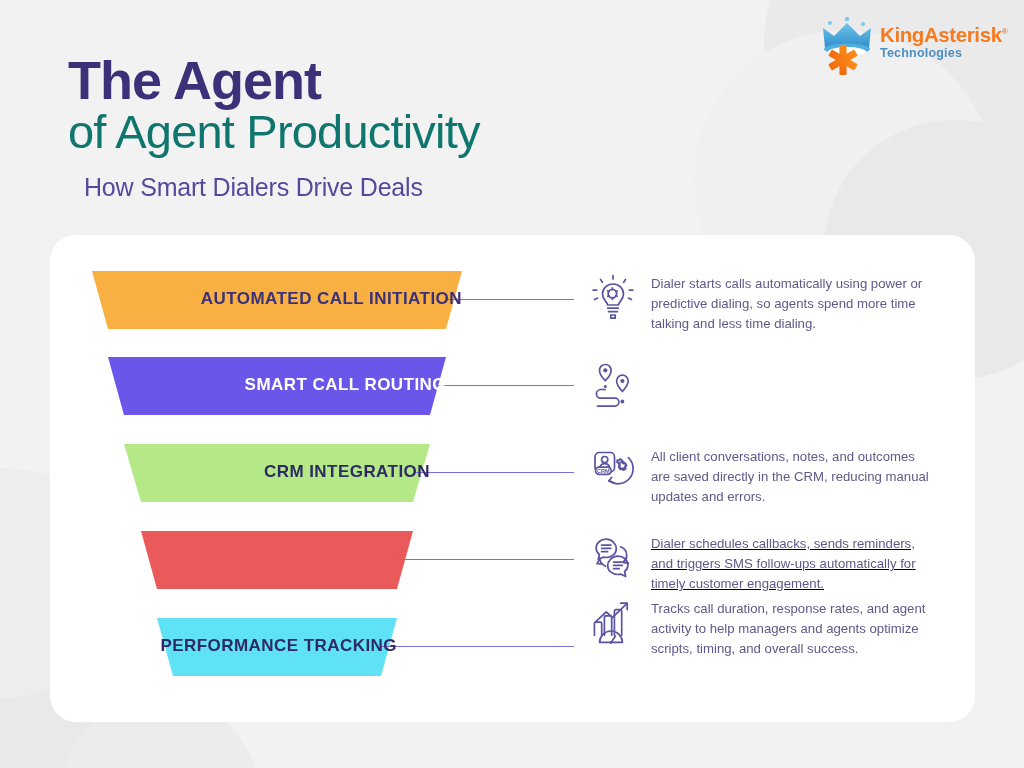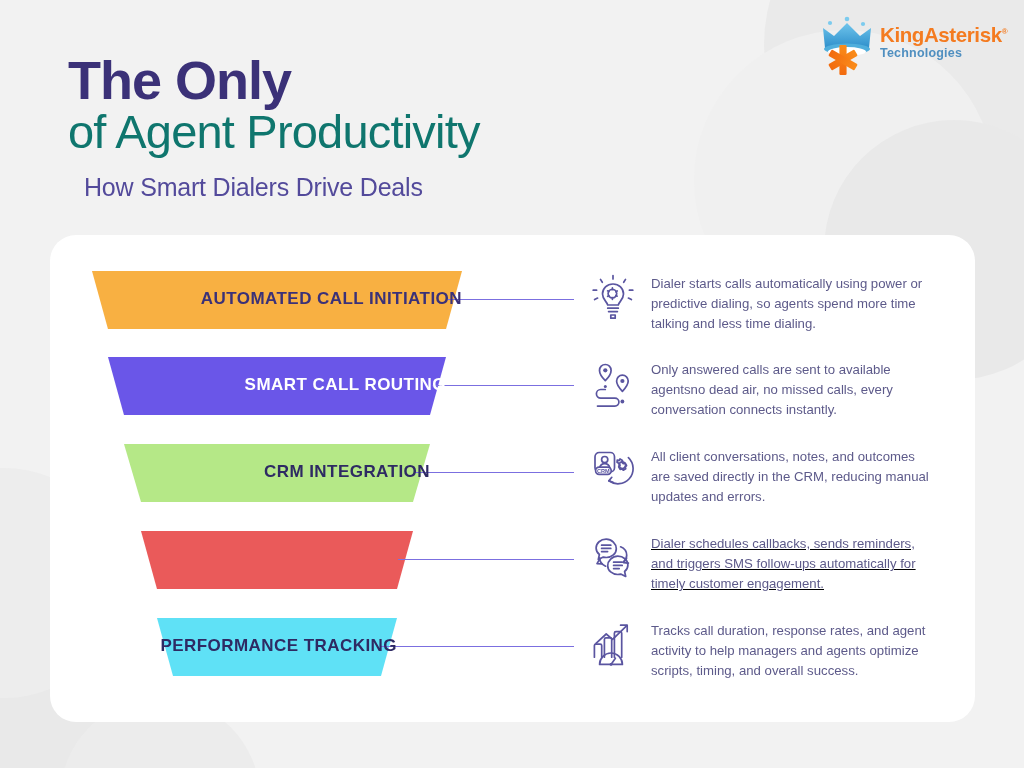--- a/index.html
+++ b/index.html
@@ -163,21 +163,21 @@
       </g>
     </svg>
   </div>
   <div class="logo-text">
     <div class="logo-name"><span>KingAsterisk</span><span class="logo-reg">®</span></div>
     <div class="logo-sub">Technologies</div>
   </div>
 </div>
 
 <div class="headline">
-  <div class="h-line1">The Only</div>
+  <div class="h-line1">The Agent</div>
   <div class="h-line2">of Agent Productivity</div>
   <div class="h-line3">How Smart Dialers Drive Deals</div>
 </div>
 
 <div class="card">
   <div class="rows" id="rows">
       <div class="row">
         <div class="funnel-wrap" style="left: 42px; top: 36px; width: 370px;">
     <div class="funnel">
       <div class="funnel-shape" style="background:#F8B042;clip-path:polygon(0 0, 100% 0, 95.68% 100%, 4.32% 100%);-webkit-clip-path:polygon(0 0, 100% 0, 95.68% 100%, 4.32% 100%);"></div>
@@ -211,21 +211,20 @@
         <g fill="none" stroke="#5a55a0" stroke-width="1.7" stroke-linecap="round" stroke-linejoin="round">
           <path d="M15.3 5.5c-3.2 0-5.8 2.6-5.8 5.9 0 4.3 5.8 10.3 5.8 10.3s5.8-6 5.8-10.3c0-3.3-2.6-5.9-5.8-5.9z"></path>
           <circle cx="15.3" cy="11.3" r="2.1" fill="#5a55a0" stroke="none"></circle>
           <path d="M32.4 16.2c-3.2 0-5.8 2.6-5.8 5.9 0 4.3 5.8 10.3 5.8 10.3s5.8-6 5.8-10.3c0-3.3-2.6-5.9-5.8-5.9z"></path>
           <circle cx="32.4" cy="22" r="2.1" fill="#5a55a0" stroke="none"></circle>
           <circle cx="15.3" cy="27.5" r="1.5" fill="#5a55a0" stroke="none"></circle>
           <circle cx="32.4" cy="42.5" r="1.9" fill="#5a55a0" stroke="none"></circle>
           <path d="M15.3 30.5h-4.6a4.3 4.3 0 0 0 0 8.6h14.2a4 4 0 0 1 0 8H7.5"></path>
         </g>
       </svg></div>
-    <div class="desc-text">Only answered calls are sent to available agentsno dead air, no missed calls, every conversation connects instantly.</div>
         </div>
       </div>
       <div class="row">
         <div class="funnel-wrap" style="left: 74px; top: 209px; width: 306px;">
     <div class="funnel">
       <div class="funnel-shape" style="background:#B5E887;clip-path:polygon(0 0, 100% 0, 94.44% 100%, 5.56% 100%);-webkit-clip-path:polygon(0 0, 100% 0, 94.44% 100%, 5.56% 100%);"></div>
       <div class="funnel-label" style="color:#2E2A63">CRM INTEGRATION</div>
     </div>
         </div>
         <div class="connector" style="left: 364px; width: 160px; top: 237px; background: rgb(123, 111, 224);"></div>
@@ -270,21 +269,21 @@
         </div>
       </div>
       <div class="row">
         <div class="funnel-wrap" style="left: 107px; top: 383px; width: 240px;">
     <div class="funnel">
       <div class="funnel-shape" style="background:#5FE1F6;clip-path:polygon(0 0, 100% 0, 93.33% 100%, 6.67% 100%);-webkit-clip-path:polygon(0 0, 100% 0, 93.33% 100%, 6.67% 100%);"></div>
       <div class="funnel-label" style="color:#2E2A63">PERFORMANCE TRACKING</div>
     </div>
         </div>
         <div class="connector" style="left: 330px; width: 194px; top: 411px; background: rgb(123, 111, 224);"></div>
-        <div class="desc" style="left: 540px; top: 385px; justify-content: space-between;">
+        <div class="desc" style="left: 540px; top: 363px; justify-content: space-between;">
     <div class="desc-icon"><svg viewBox="0 0 46 50" width="46" height="50">
         <g fill="none" stroke="#5a55a0" stroke-width="1.7" stroke-linecap="round" stroke-linejoin="round">
           <path d="M4.4 37.2V25.6c0-.8.7-1.5 1.5-1.5h4.3c.8 0 1.5.7 1.5 1.5v11.6"></path>
           <path d="M14.4 37.2V19.4c0-.8.7-1.5 1.5-1.5h4.3c.8 0 1.5.7 1.5 1.5v17.8"></path>
           <path d="M24.4 37.2V13.2c0-.8.7-1.5 1.5-1.5h4.3c.8 0 1.5.7 1.5 1.5v24"></path>
           <path d="M6 23.4L16.2 14l6.4 5.4L36.8 5.6"></path>
           <path d="M30.6 5.2h6.6v6.4"></path>
           <path d="M9.6 44.4a11.4 11.4 0 0 1 22.8 0z"></path>
           <path d="M21 44.4l4.4-6.2"></path>
           <circle cx="21" cy="44.4" r="1.4" fill="#5a55a0" stroke="none"></circle>

